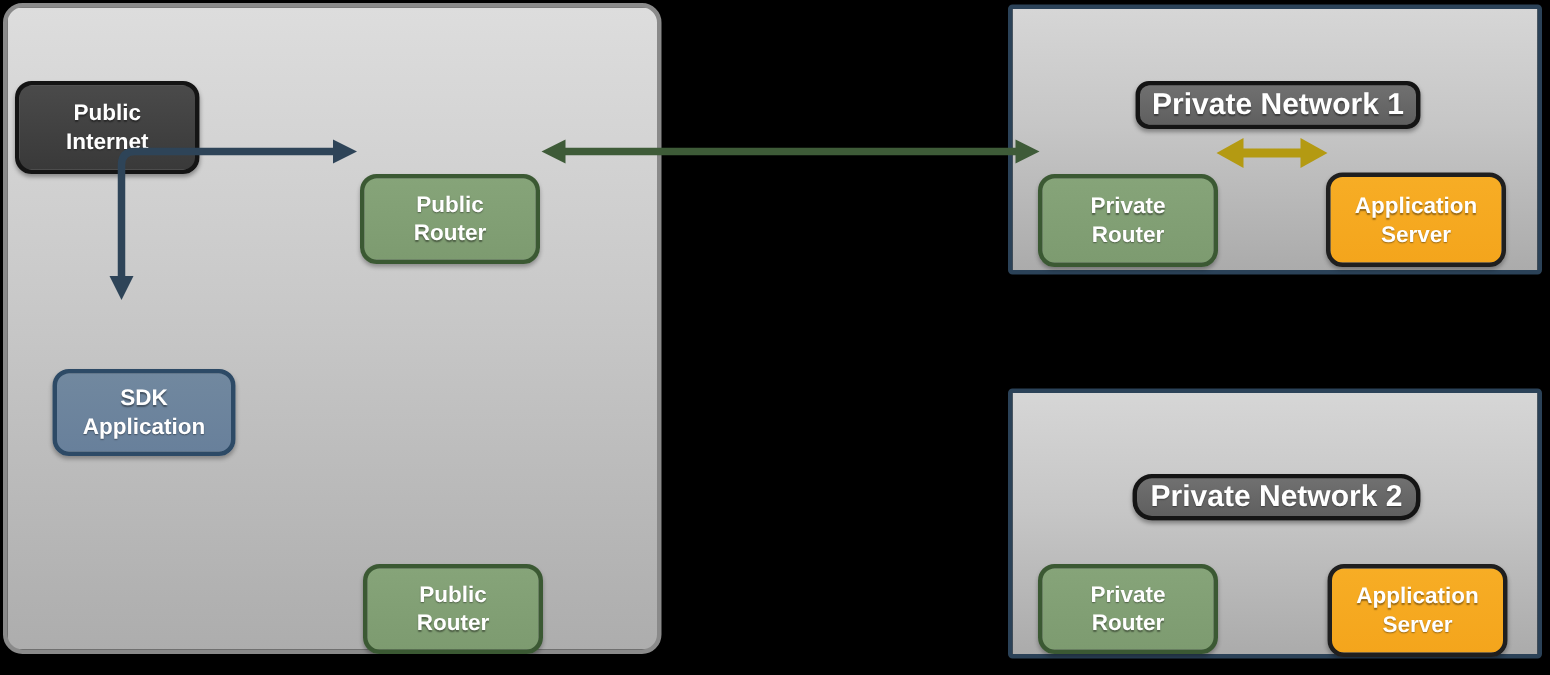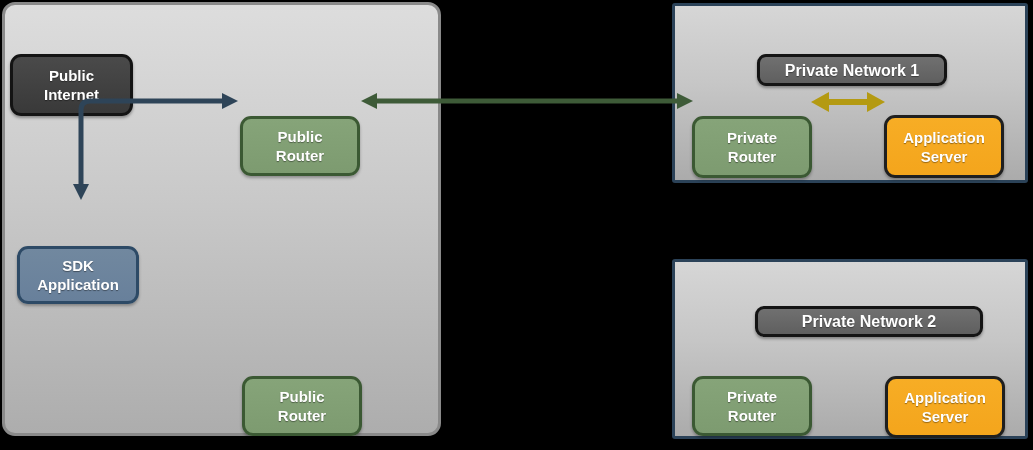--- a/index.html
+++ b/index.html
@@ -56,21 +56,21 @@
   .badge { box-shadow: 0 2px 3px rgba(0,0,0,0.35); }
 
   .badge-dark {
     background: linear-gradient(180deg, #4a4a4a, #393939);
     border: 3px solid var(--badge_border);
     font-size: 15px;
   }
   .badge-gray {
     background: linear-gradient(180deg, #707070, #5f5f5f);
     border: 3px solid var(--badge_border);
-    font-size: 16px;
+    font-size: 20px;
     border-radius: 9px;
   }
   .node-router {
     background: linear-gradient(180deg, #86a479, var(--router_fill));
     border: 3px solid var(--router_border);
   }
   .node-sdk {
     background: linear-gradient(180deg, #71889f, var(--sdk_fill));
     border: 3px solid var(--sdk_border);
   }
@@ -79,29 +79,29 @@
     border: 3px solid var(--controller_border);
   }
   .node-server {
     background: linear-gradient(180deg, #f7ad25, var(--server_fill));
     border: 3px solid var(--server_border);
   }
 
   
   .pos-badge-pi   { left: 5px;  top: 5px;   width: 123px; height: 62px; }
   .pos-pr-top     { left: 235px; top: 67px;  width: 120px; height: 60px; }
-  .pos-sdk        { left: 12px; top: 197px; width: 122px; height: 58px; }
+  .pos-sdk        { left: 30px; top: 197px; width: 122px; height: 58px; }
   .pos-controller { left: 236px; top: 197px; width: 121px; height: 58px; }
   .pos-pr-bottom  { left: 237px; top: 327px; width: 120px; height: 60px; }
 
   
   .pos-badge-pn1  { left: 82px;  top: 4px;  width: 190px; height: 32px; }
   .pos-priv-rt-1  { left: 17px;  top: 66px; width: 120px; height: 62px; }
   .pos-app-srv-1  { left: 209px; top: 65px; width: 120px; height: 63px; }
-  .pos-badge-pn2  { left: 80px;  top: 0; width: 228px; height: 31px; }
+  .pos-badge-pn2  { left: 80px;  top: 10px; width: 192px; height: 31px; border-radius: 13px; }
   .pos-priv-rt-2  { left: 17px;  top: 70px; width: 120px; height: 60px; }
   .pos-app-srv-2  { left: 210px; top: 70px; width: 120px; height: 62px; }
 
   svg.edges {
     position: absolute;
     left: 0; top: 0;
     width: 1033px; height: 450px;
     pointer-events: none;
   }
   svg.edges g path { stroke: currentColor; fill: none; stroke-linecap: butt; }

